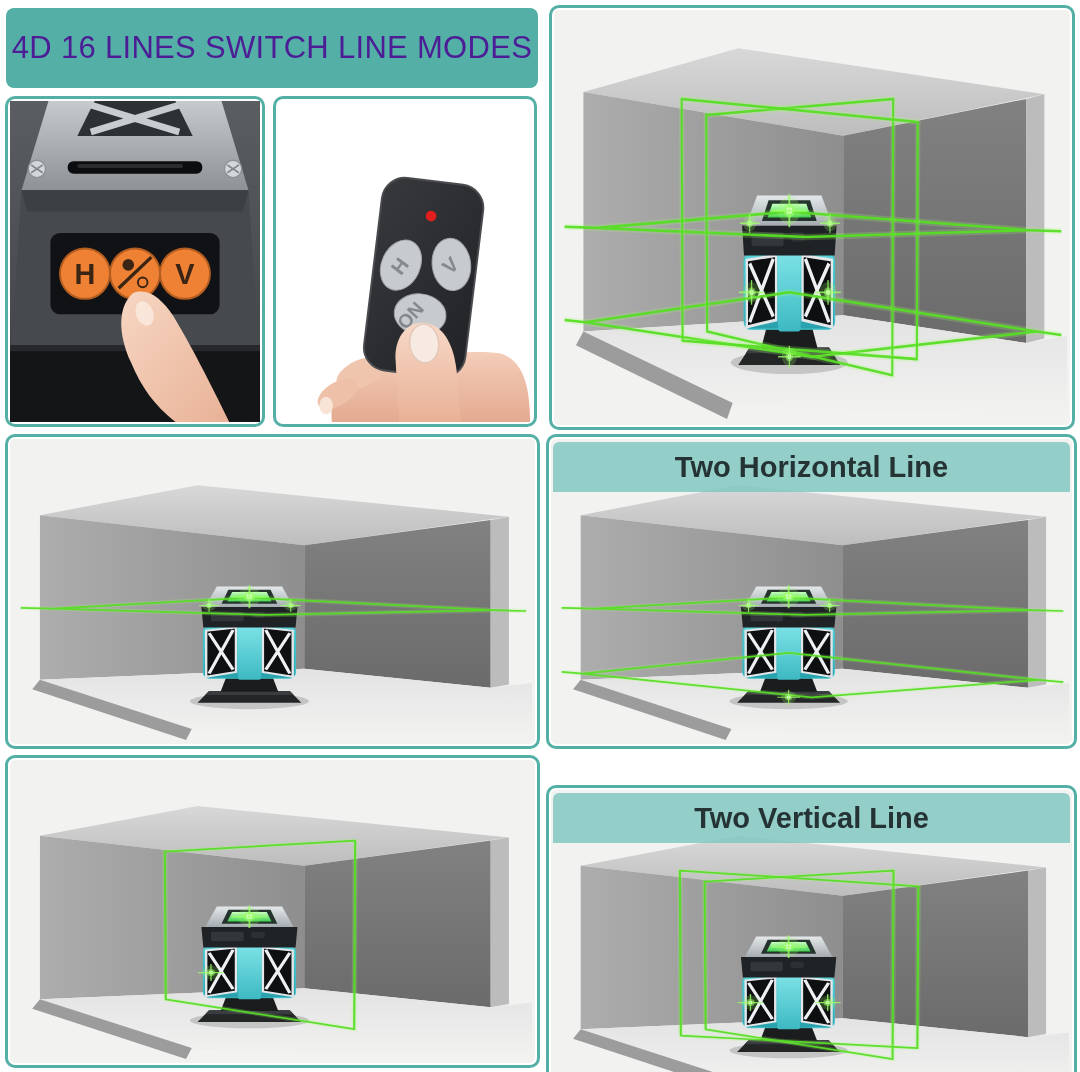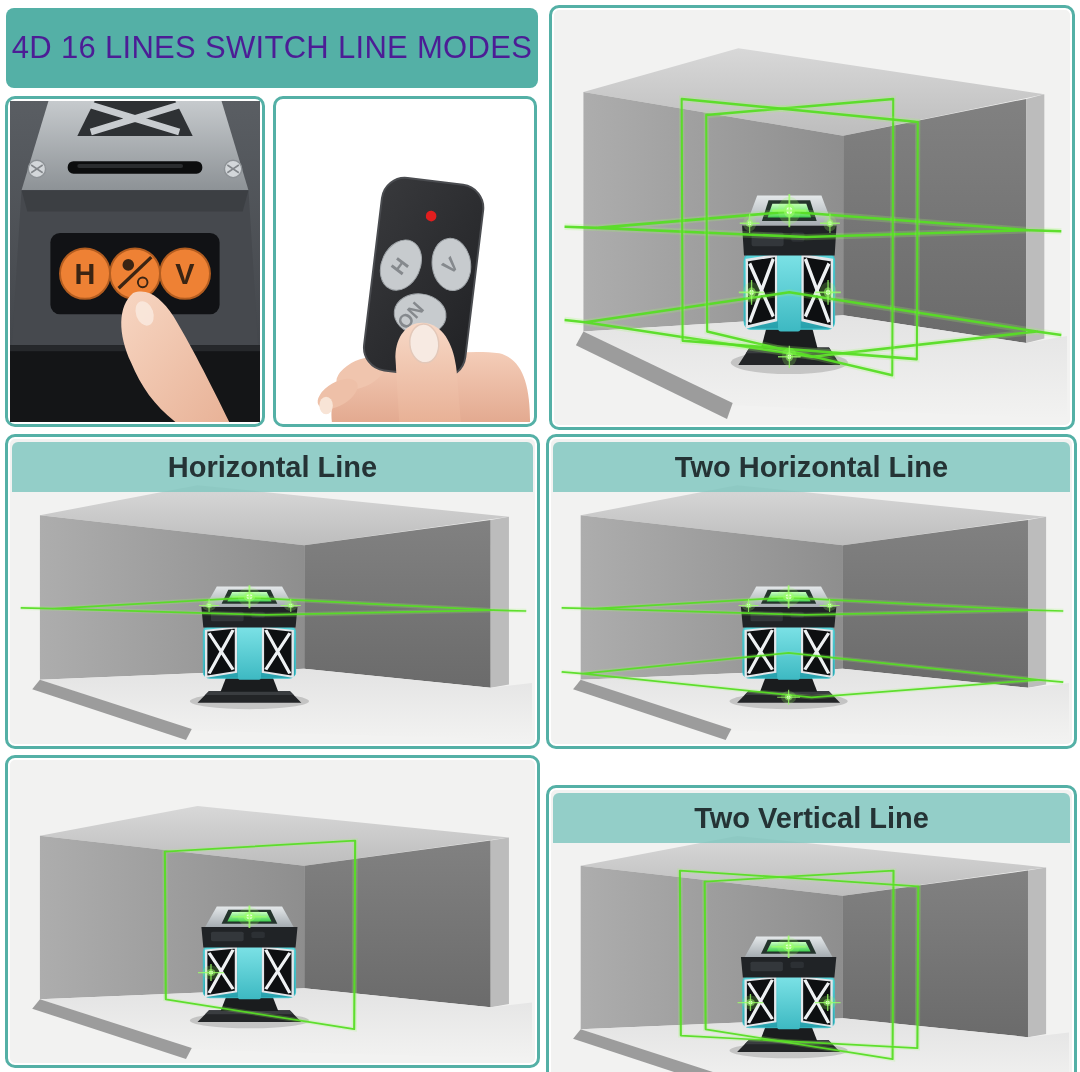--- a/index.html
+++ b/index.html
@@ -335,23 +335,20 @@
             <circle cx="289" cy="180" r="3.5" fill="#9aff66" opacity="0.55"></circle>
             <circle cx="289" cy="180" r="1.8199999999999998" fill="#eaffdc"></circle>
             <path d="M278.5,180 L299.5,180 M289,171.6 L289,188.4" stroke="#9aff66" stroke-width="1.1199999999999999" opacity="0.8"></path>
             <circle cx="246" cy="169" r="12" fill="#9aff66" opacity="0.22"></circle>
             <circle cx="246" cy="169" r="6" fill="#9aff66" opacity="0.55"></circle>
             <circle cx="246" cy="169" r="3.12" fill="#eaffdc"></circle>
             <path d="M228,169 L264,169 M246,154.6 L246,183.4" stroke="#9aff66" stroke-width="1.92" opacity="0.8"></path>
           </g>
   </svg>
       </div>
-    <div class="mode-band">
-      <span>Horizontal Line</span>
-    </div>
   </div>
   <div class="panel" id="mode-panel-1">
     <div class="scene">
   <svg viewBox="0 0 540 350" preserveAspectRatio="none">
     <defs>
       <linearGradient id="rg2-ceil" x1="0" y1="0" x2="0" y2="1">
               <stop offset="0" stop-color="#d8d8d8"></stop>
               <stop offset="1" stop-color="#bdbdbd"></stop>
             </linearGradient>
       <linearGradient id="rg2-lwall" x1="0" y1="0" x2="1" y2="0">

